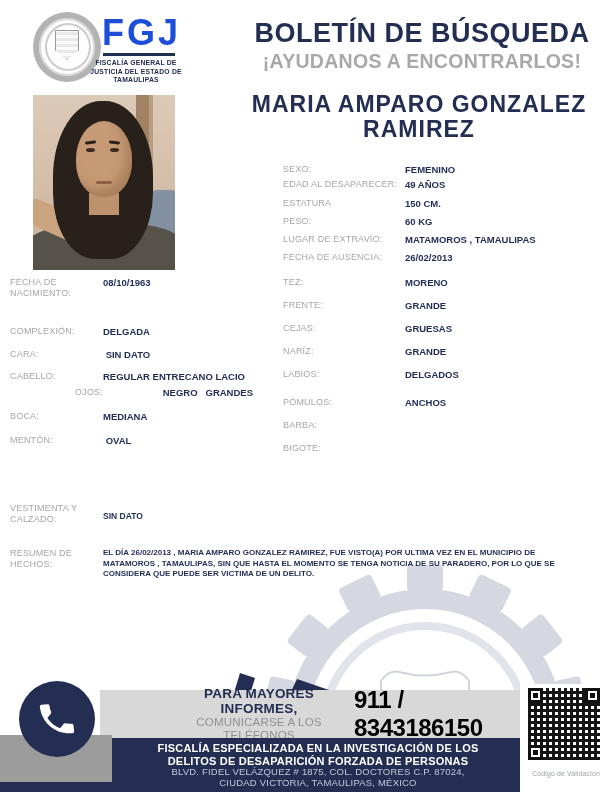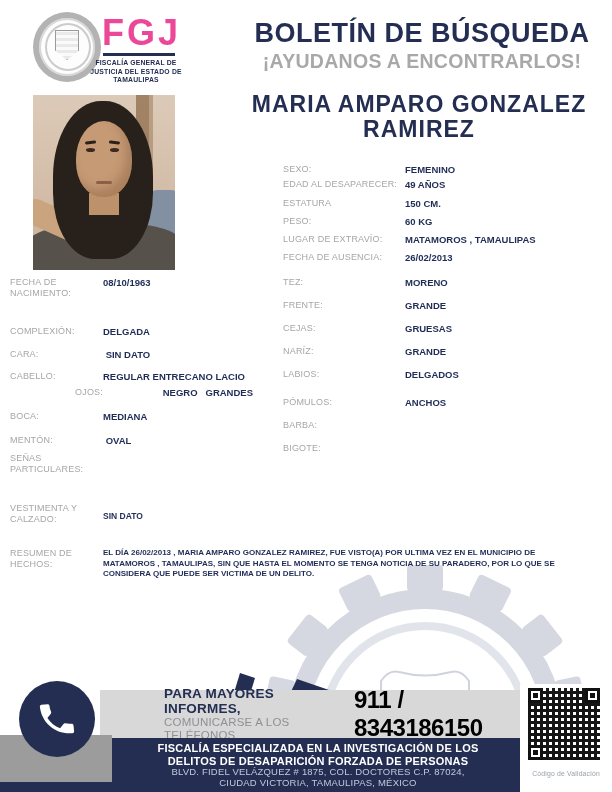--- a/index.html
+++ b/index.html
@@ -9,21 +9,21 @@
   .seal{position:absolute;left:33px;top:12px;width:68px;height:70px;border-radius:50%;
         border:6px solid #b3b3b3;box-sizing:border-box;background:#fdfdfd;
         box-shadow:0 0 0 2px #d9d9d9 inset;}
   .seal-inner{position:absolute;left:6px;top:5px;width:42px;height:44px;border-radius:50%;
         border:2px solid #cccccc;}
   .seal-shield{position:absolute;left:16px;top:12px;width:24px;height:30px;
         border:1.5px solid #9a9a9a;box-sizing:border-box;
         clip-path:polygon(0 0,100% 0,100% 68%,50% 100%,0 68%);
         background:repeating-linear-gradient(0deg,#e9e9e9 0 3px,#fafafa 3px 6px);}
   .fgj-word{position:absolute;left:102px;top:14px;font-size:36px;font-weight:bold;
-        color:#ec4899;letter-spacing:3px;line-height:38px;}
+        color:#1d4ed8;letter-spacing:3px;line-height:38px;}
   .fgj-rule{position:absolute;left:103px;top:53px;width:72px;height:3px;background:#232e52;}
   .fgj-org{position:absolute;left:88px;top:59px;width:96px;text-align:center;
         font-size:6.8px;font-weight:bold;color:#232e52;line-height:8.6px;letter-spacing:.2px;}
   .main-title{position:absolute;left:238px;top:18px;width:368px;text-align:center;
         font-size:27px;font-weight:bold;color:#232e52;letter-spacing:.5px;line-height:30px;}
   .sub-title{position:absolute;left:238px;top:50px;width:368px;text-align:center;
         font-size:19.5px;font-weight:bold;color:#a8a8a8;letter-spacing:.3px;}
   
   .photo{position:absolute;left:33px;top:95px;width:142px;height:175px;overflow:hidden;
         background:linear-gradient(180deg,#dccab8 0%,#d3bda8 55%,#c9b09a 100%);}
@@ -73,21 +73,21 @@
   .row-senas{top:453px;}
   .row-vestimenta{top:503px;}
   .row-vestimenta .lvalue{margin-top:8px;font-size:8.5px;}
   .row-resumen{top:548px;}
   
   .wm{position:absolute;left:225px;top:565px;width:380px;height:235px;z-index:0;}
   .content-layer{position:relative;z-index:2;}
   
   .bar-info{position:absolute;left:100px;top:690px;width:422px;height:48px;background:#d8d8d8;
         z-index:3;display:flex;align-items:center;}
-  .info-text{margin-left:64px;width:190px;text-align:left;}
+  .info-text{margin-left:64px;width:190px;text-align:center;}
   .info-bold{font-size:13.5px;font-weight:bold;color:#232e52;line-height:15px;letter-spacing:.2px;}
   .info-reg{font-size:11.5px;color:#8f9094;line-height:13px;letter-spacing:.2px;}
   .info-phones{flex:1;font-size:24px;font-weight:bold;color:#000000;letter-spacing:-.5px;}
   .bar-navy{position:absolute;left:0;top:738px;width:522px;height:54px;background:#232e52;z-index:3;
         box-sizing:border-box;padding:4px 6px 8px 120px;text-align:center;}
   .agency{font-size:11px;font-weight:bold;color:#ffffff;line-height:12.5px;letter-spacing:.2px;}
   .address{font-size:9.5px;color:#c3c9da;line-height:10.5px;letter-spacing:.2px;}
   .gray-box{position:absolute;left:0;top:735px;width:112px;height:47px;background:#9c9c9c;z-index:4;}
   .phone-badge{position:absolute;left:19px;top:681px;width:76px;height:76px;border-radius:50%;
         background:#232e52;z-index:5;display:flex;align-items:center;justify-content:center;}
@@ -269,21 +269,20 @@
           <span class="flabel">BARBA:</span>
           <span class="fvalue"></span>
         </div>
       <div class="frow">
           <span class="flabel">BIGOTE:</span>
           <span class="fvalue"></span>
         </div>
     </div>
 
     <div class="long-row row-senas">
-      <span class="flabel">SEÑAS PARTICULARES:</span>
     </div>
     <div class="long-row row-vestimenta">
       <span class="flabel">VESTIMENTA Y CALZADO:</span>
       <span class="lvalue">SIN DATO</span>
     </div>
     <div class="long-row row-resumen">
       <span class="flabel">RESUMEN DE HECHOS:</span>
       <span class="lvalue">EL DÍA 26/02/2013 , MARIA AMPARO GONZALEZ RAMIREZ, FUE VISTO(A) POR ULTIMA VEZ EN EL MUNICIPIO DE MATAMOROS , TAMAULIPAS, SIN QUE HASTA EL MOMENTO SE TENGA NOTICIA DE SU PARADERO, POR LO QUE SE CONSIDERA QUE PUEDE SER VICTIMA DE UN DELITO.</span>
     </div>
   </div>

